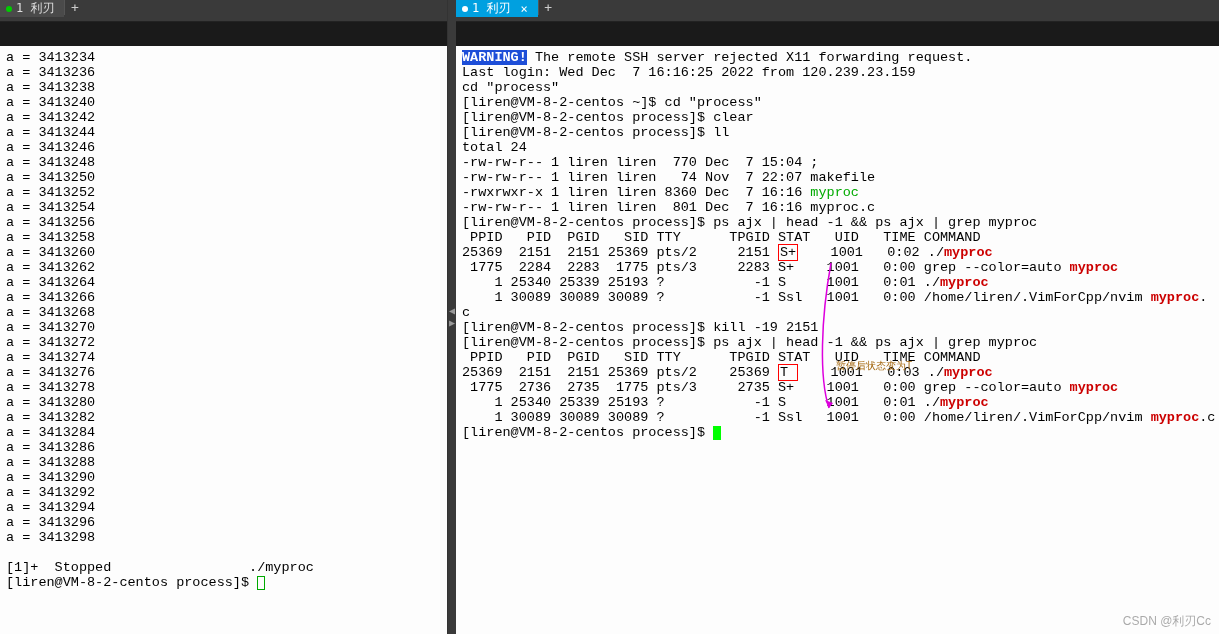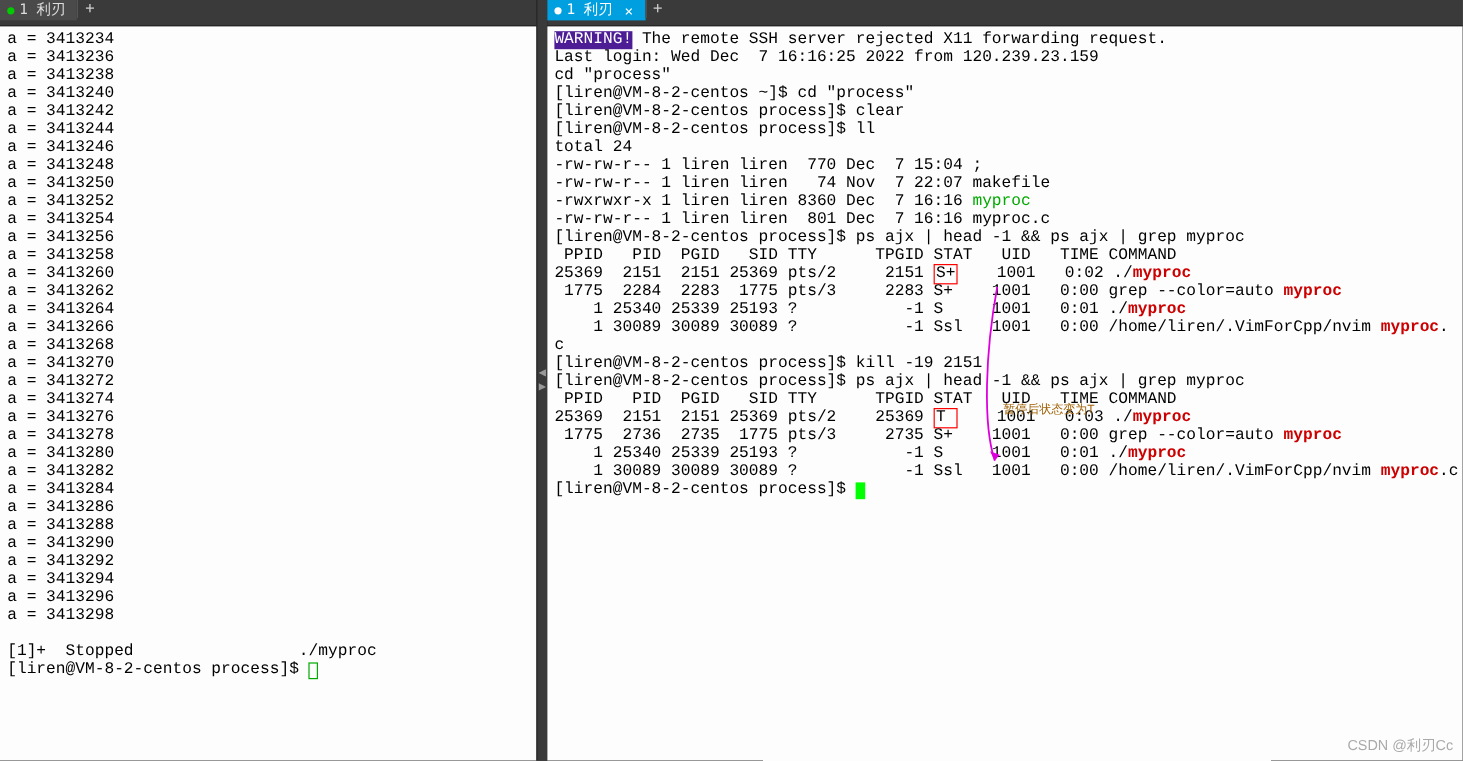--- a/index.html
+++ b/index.html
@@ -32,23 +32,23 @@
   .tab.active-right { background:#00a0e0; color:#fff; }
   .tab-dot { width:6px; height:6px; border-radius:50%; background:#0c0; display:inline-block;}
   .tab.active-right .tab-dot { background:#fff; }
   .tab-plus {
     width:20px; display:flex; align-items:center; justify-content:center;
     color:#ccc; cursor:pointer; background:#3a3a3a; border-left:1px solid #555;
   }
   .terminal {
     flex:1; background:#fdfdfd; color:#000; padding:4px 6px;
     font-family: "Consolas","Courier New",monospace; font-size:13.5px; line-height:15px;
-    white-space: pre; overflow:hidden; position:relative;
+    white-space: pre; overflow:hidden; position:relative;margin-top:24px;
   }
-  .hl-inv { background:#4c1d95; color:#fff; }
+  .hl-inv { background:#1d4ed8; color:#fff;font-weight:bold; }
   .hl-green { color:#00aa00; font-weight: normal; }
   .hl-bold-red { color:#cc0000; font-weight: bold; }
   .cursor {
     display:inline-block; width:8px; height:14px; background:#00ff00; vertical-align:text-bottom;
   }
   .cursor-open {
     display:inline-block; width:8px; height:14px; border:1px solid #00aa00; vertical-align:text-bottom;
   }
   .redbox { border:1px solid red; padding:0 1px; }
   .annot {

